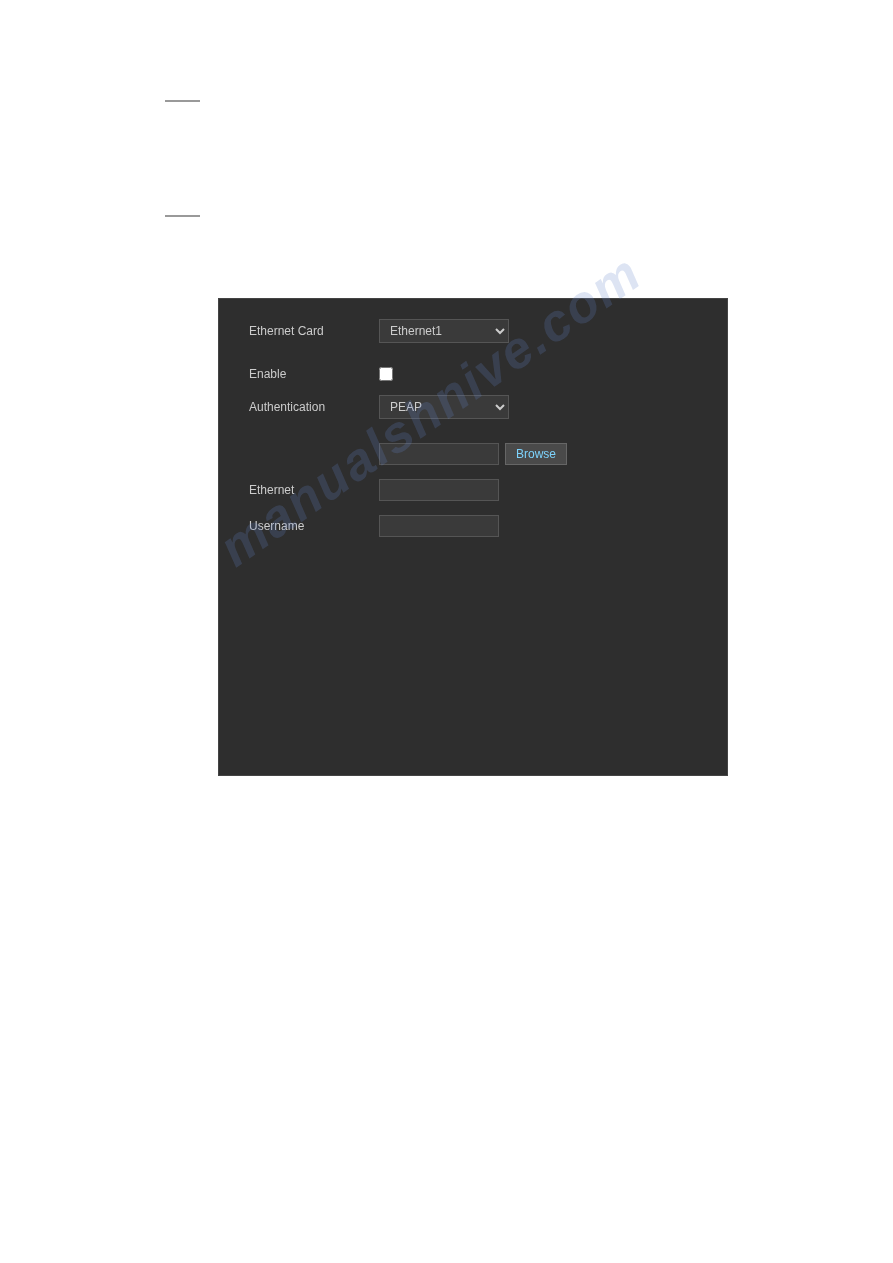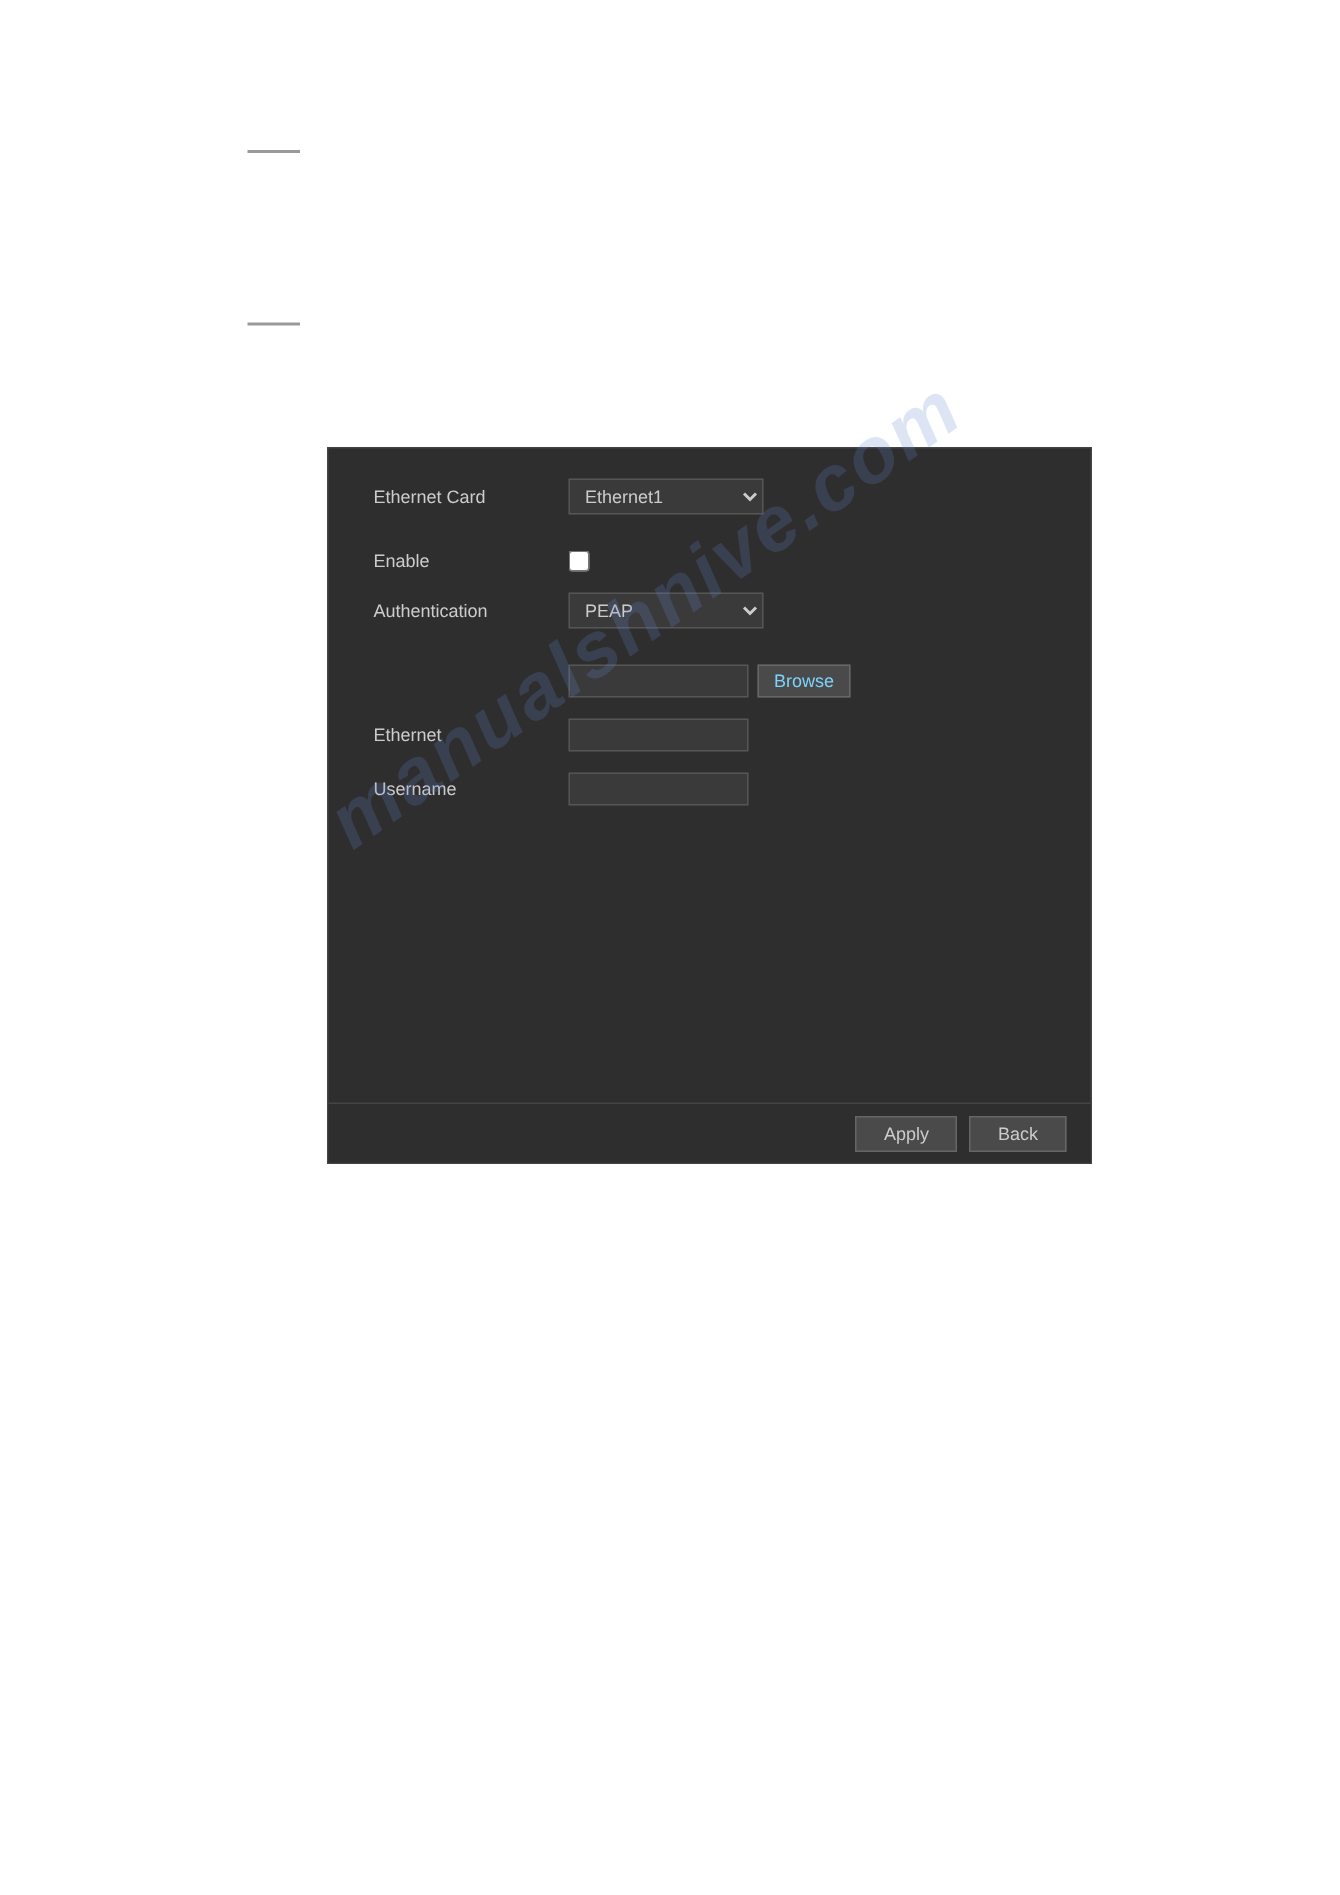--- a/index.html
+++ b/index.html
@@ -215,17 +215,13 @@
 
     <div class="form-row">
       <label class="form-label">Username</label>
       <div class="form-control-area">
         <input type="password" class="text-input" value="" style="">
       </div>
     </div>
 
   </div>
 
-  <div class="dialog-footer">
-    <button class="footer-btn">Apply</button>
-    <button class="footer-btn">Back</button>
-  </div>
 </div>
 
 </body></html>

